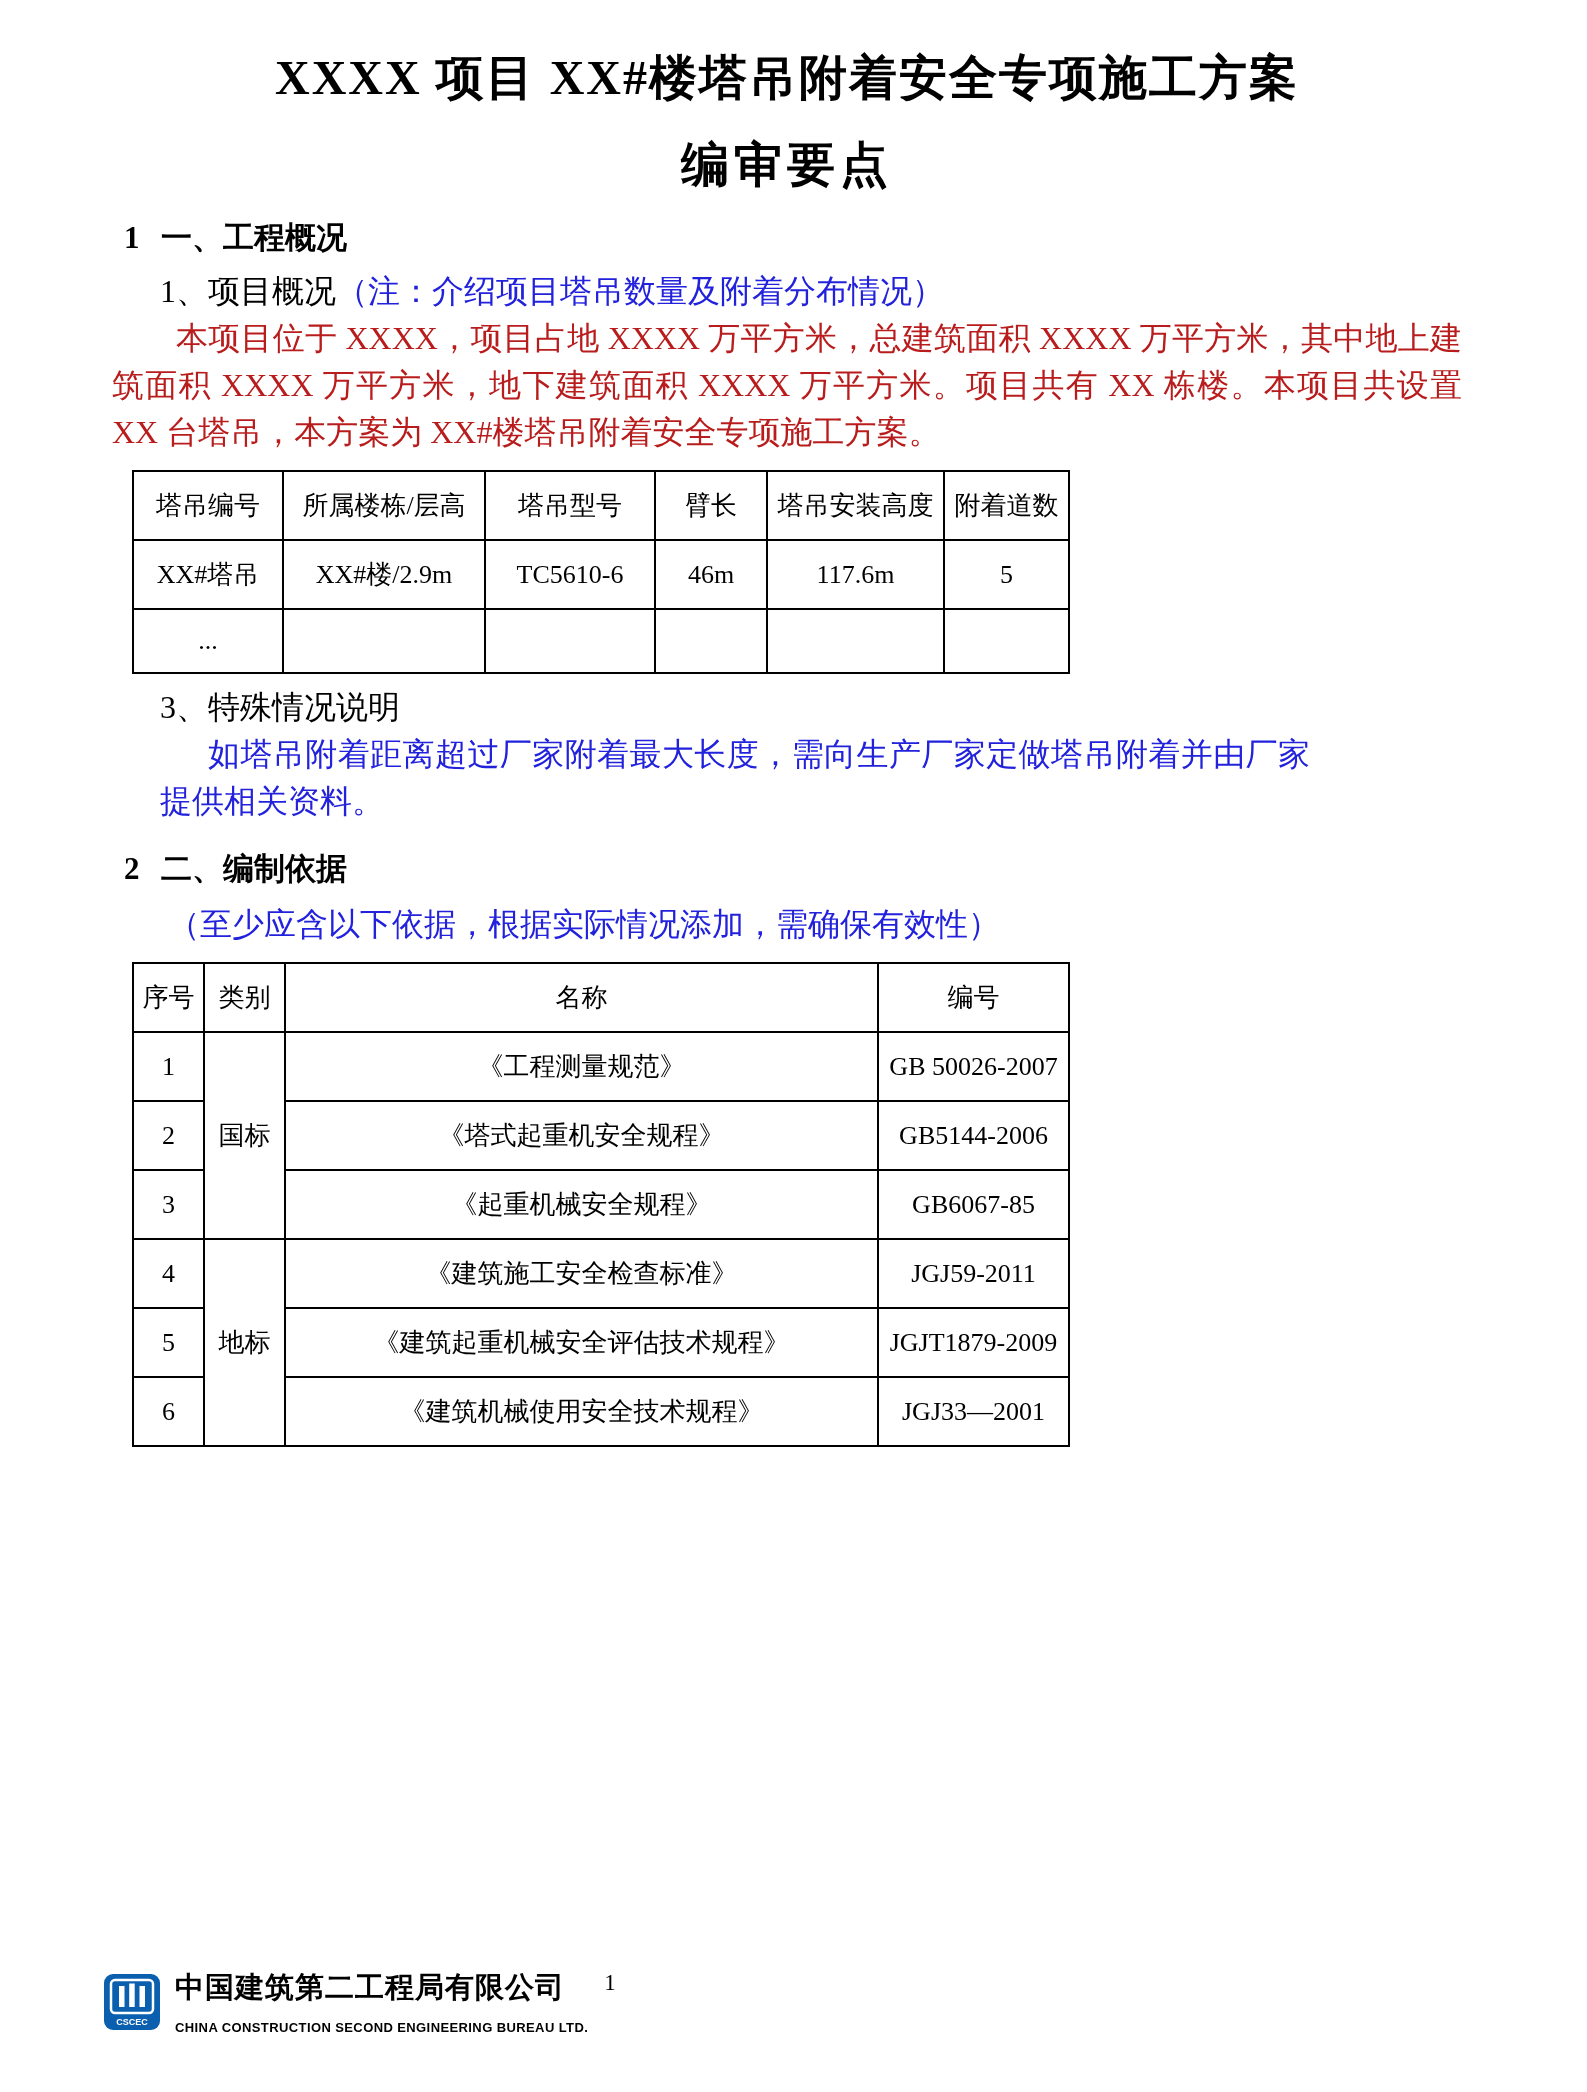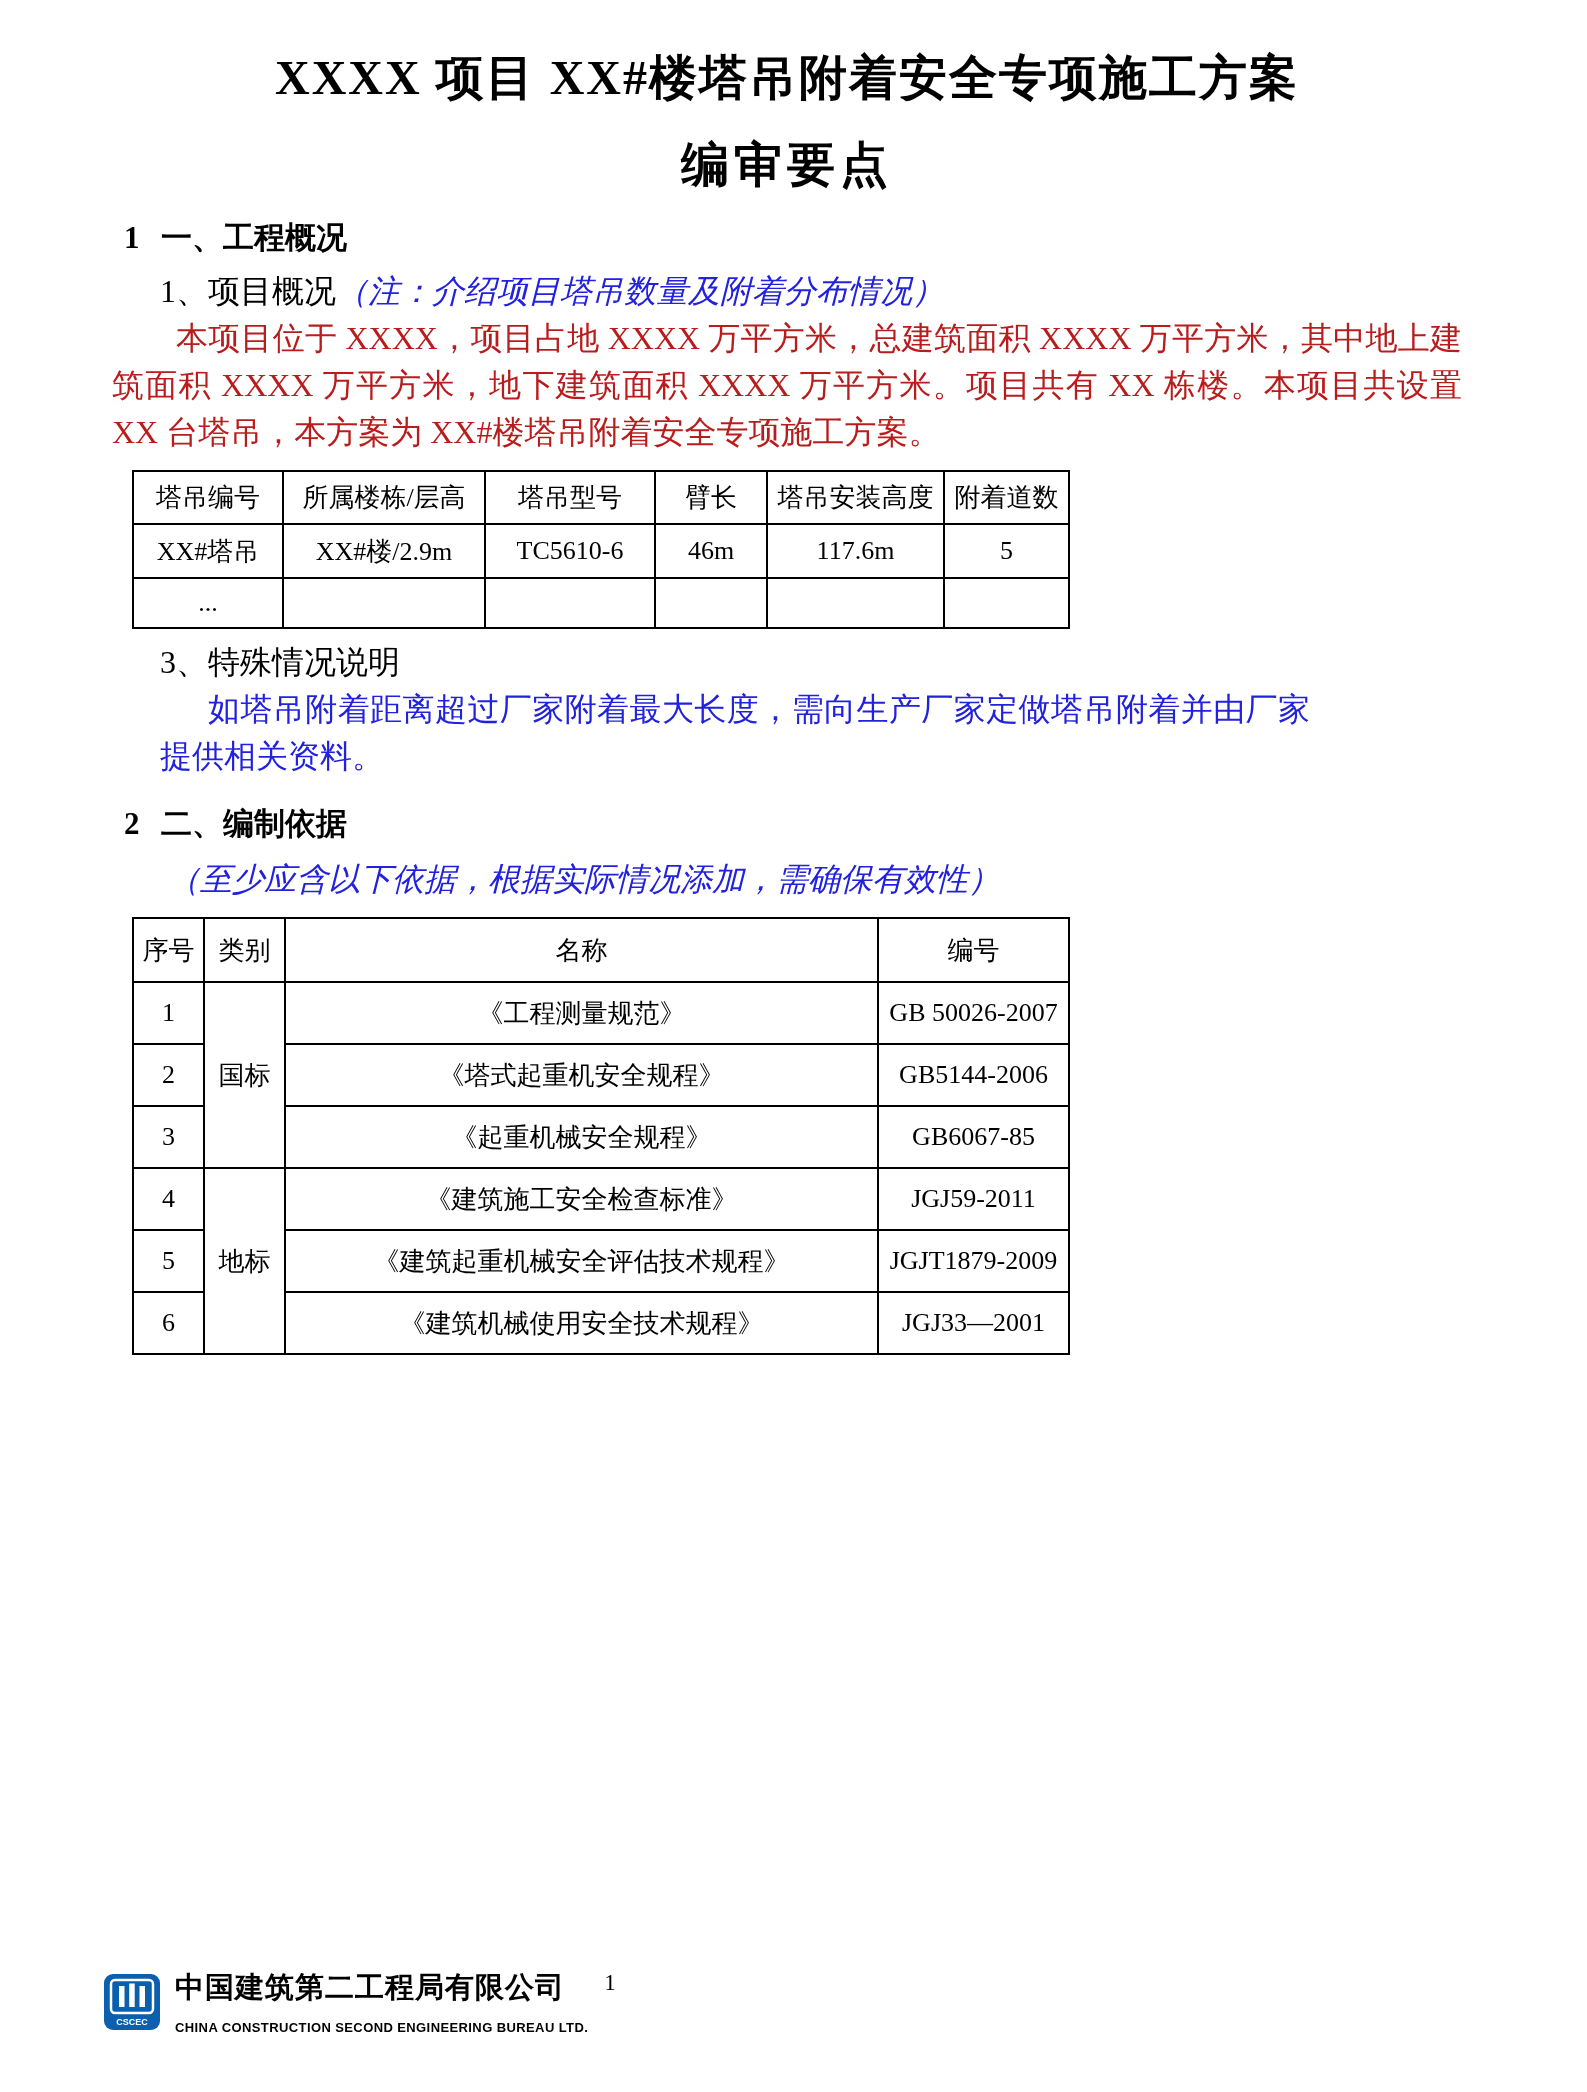--- a/index.html
+++ b/index.html
@@ -44,21 +44,21 @@
     display: inline-block;
     min-width: 37px;
     font-family: "Liberation Serif", serif;
   }
 
   .line {
     font-size: 32px;
     line-height: 47px;
     margin: 0;
   }
-  .blue { color: #2222dd; font-style: italic; }
+  .blue { color: #2222dd; }
   .black { color: #000000; }
 
   .item1 { margin-top: 8px; padding-left: 48px; }
   .para1 {
     margin-top: 0;
     color: #b91c1c;
     text-align: justify;
     text-indent: 2em;
   }
   .item2 {
@@ -80,21 +80,21 @@
   table {
     border-collapse: collapse;
     table-layout: fixed;
     margin: 14px 0 0 20px;
   }
   th, td {
     border: 2px solid #000000;
     text-align: center;
     vertical-align: middle;
     font-weight: normal;
-    padding: 8px 4px;
+    padding: 16px 4px;
     overflow: hidden;
   }
   .crane-table { width: 936px; font-size: 26px; }
   .crane-table tr.t-hdr { height: 46px; }
   .crane-table tr.t-r1 { height: 54px; }
   .crane-table tr.t-r2 { height: 50px; }
 
   .basis-table { width: 936px; font-size: 26px; }
   .basis-table tr.t-hdr { height: 64px; }
   .basis-table tr.t-row { height: 62px; }

